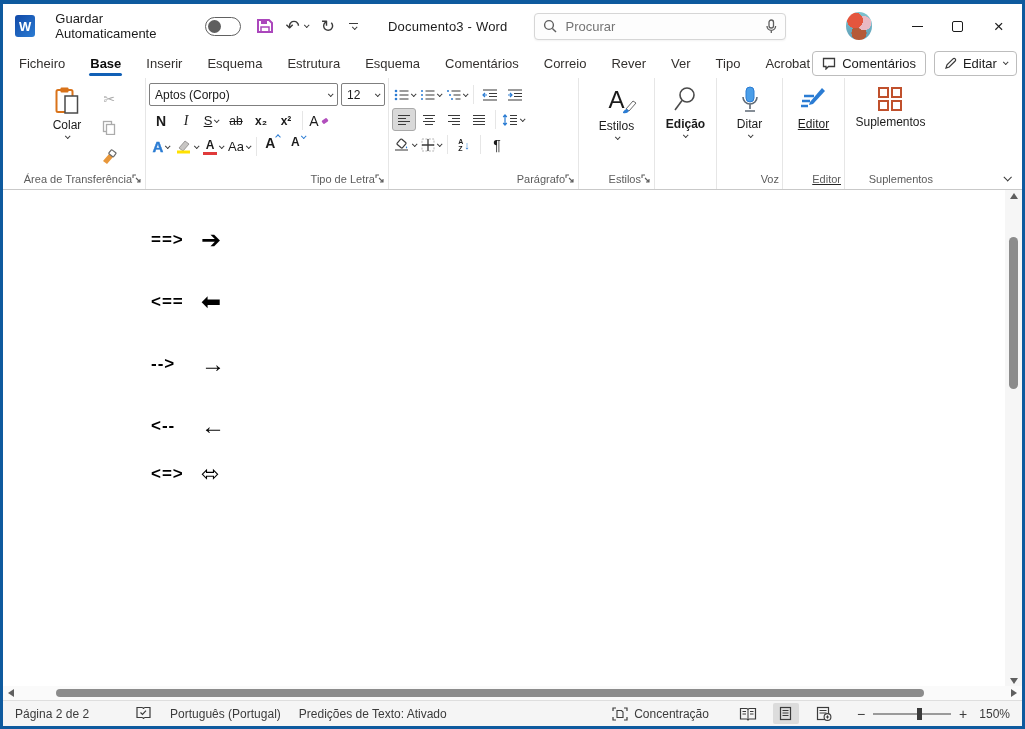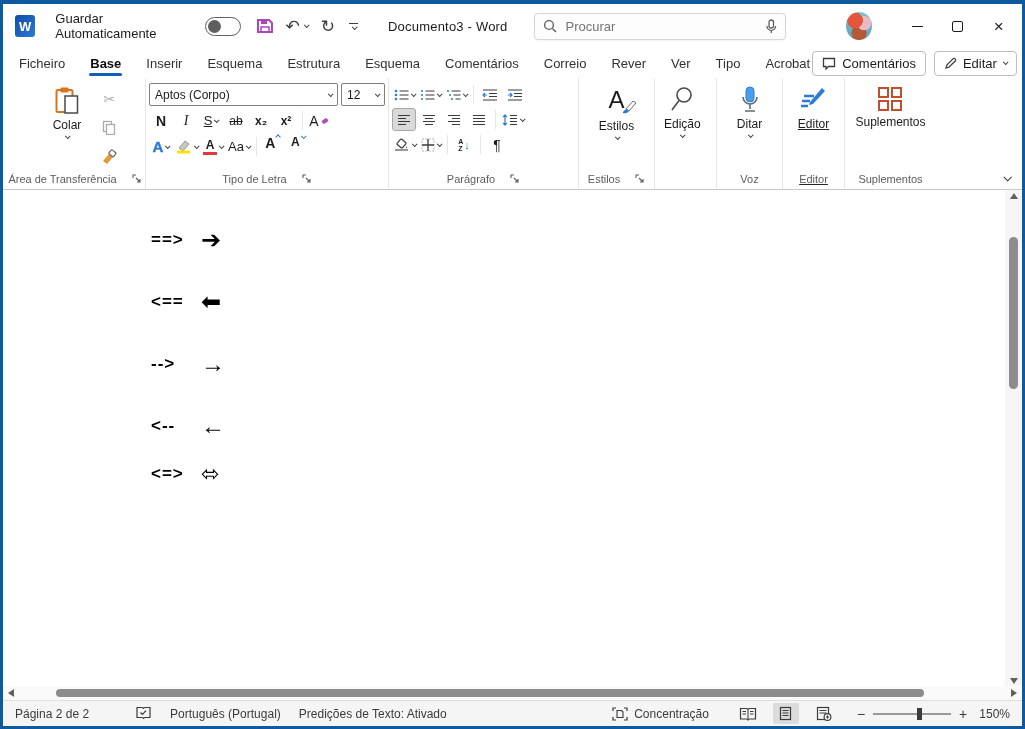--- a/index.html
+++ b/index.html
@@ -35,21 +35,21 @@
   .tab.active{font-weight:700;color:#0b0b0b;}
   .tab.active::after{content:"";position:absolute;left:1px;right:1px;bottom:0;height:3px;border-radius:2px;background:#1160b6;}
   .tabrow-right{margin-left:auto;display:flex;align-items:center;gap:8px;}
   .pillbtn{height:25px;border:1px solid #bdbdbd;border-radius:4px;background:#fff;display:flex;align-items:center;gap:6px;padding:0 9px;font-size:13px;color:#1b1b1b;}
 
   
   .ribbon{flex:0 0 101px;display:flex;border-bottom:1px solid #c9c9c9;padding:0 2px;background:#fff;}
   .grp{display:flex;flex-direction:column;padding:5px 3px 0;}
   .grp + .grp{border-left:1px solid #e6e6e6;}
   .grp-body{flex:1;display:flex;align-items:flex-start;}
-  .grp-label{flex:0 0 21px;display:flex;align-items:center;justify-content:center;gap:15px;font-size:11px;color:#5c5c5c;white-space:nowrap;}
+  .grp-label{flex:0 0 21px;display:flex;align-items:center;justify-content:flex-end;gap:0;font-size:11px;color:#5c5c5c;white-space:nowrap;}
   .launcher{display:inline-block;}
   .bigbtn{display:flex;flex-direction:column;align-items:center;justify-content:flex-start;gap:3px;padding:3px 6px;font-size:12px;color:#1b1b1b;text-align:center;line-height:14px;}
   .minirow{display:flex;align-items:center;gap:1px;}
   .mini{height:23px;min-width:24px;display:flex;align-items:center;justify-content:center;gap:2px;padding:0 2px;border-radius:3px;color:#1b1b1b;}
   .mini.sel{background:#d9d9d9;border:1px solid #a9a9a9;}
   .vdiv{width:1px;align-self:stretch;background:#e6e6e6;margin:2px 3px;}
   .stack{display:flex;flex-direction:column;gap:2px;align-items:center;}
   .selectbox{height:23px;border:1px solid #7f7f7f;border-radius:2px;background:#fff;display:flex;align-items:center;font-size:12px;padding:0 5px;color:#1b1b1b;justify-content:space-between;gap:4px;}
   .b{font-weight:700;}
   .it{font-family:"Liberation Serif",serif;font-style:italic;}
@@ -430,21 +430,21 @@
       </div>
       <div class="grp-label">
         <span>Estilos</span>
         <svg class="launcher" width="10" height="10" viewBox="0 0 10 10">
             <path d="M1 4 V1 h3 M4 4 l4 4 M8 5 v3 h-3" fill="none" stroke="#5c5c5c" stroke-width="1.1"></path>
           </svg>
       </div>
     </div>
 
     <div class="grp" style="width:62px;">
-      <div class="grp-body" style="">
+      <div class="grp-body" style="justify-content:center;font-weight:bold;">
         <div class="bigbtn">
           <svg width="26" height="28" viewBox="0 0 26 28">
               <circle cx="15" cy="9" r="7" fill="none" stroke="#4a4a4a" stroke-width="1.6"></circle>
               <line x1="10" y1="14.5" x2="3" y2="24" stroke="#4a4a4a" stroke-width="1.6"></line>
             </svg>
           <span>Edição</span>
           <span class="chv sm"></span>
         </div>
       </div>
       <div class="grp-label"></div>

